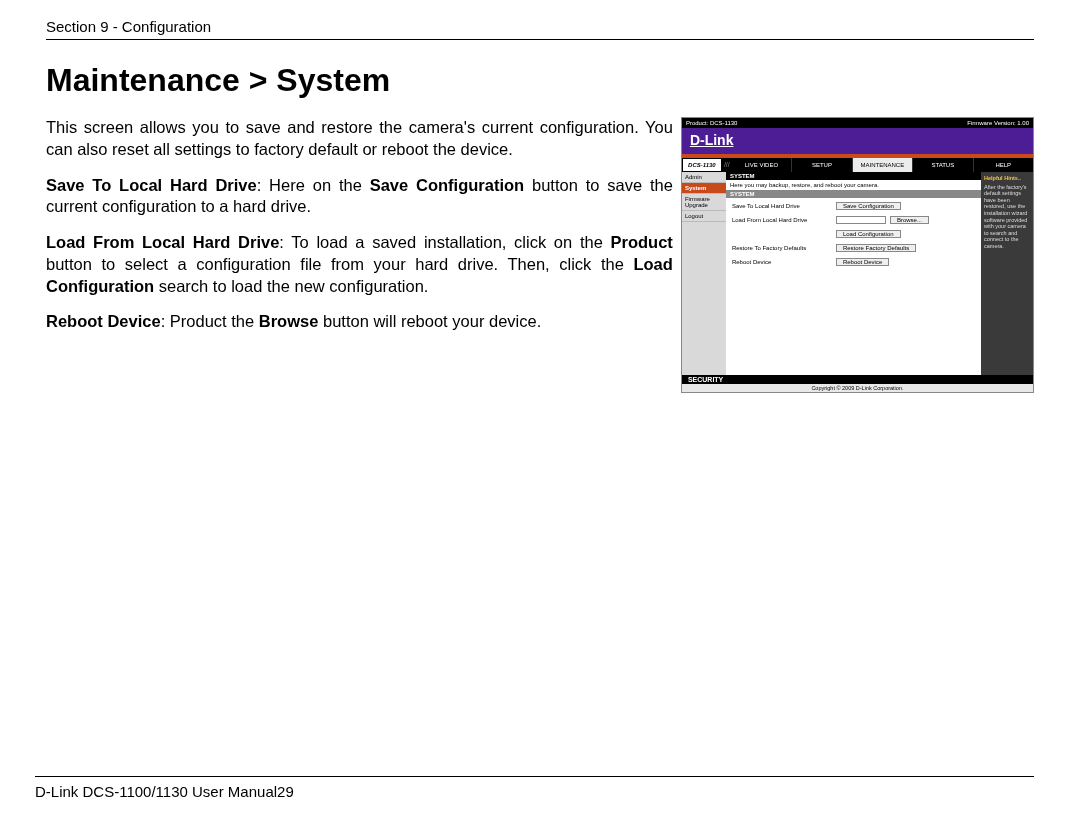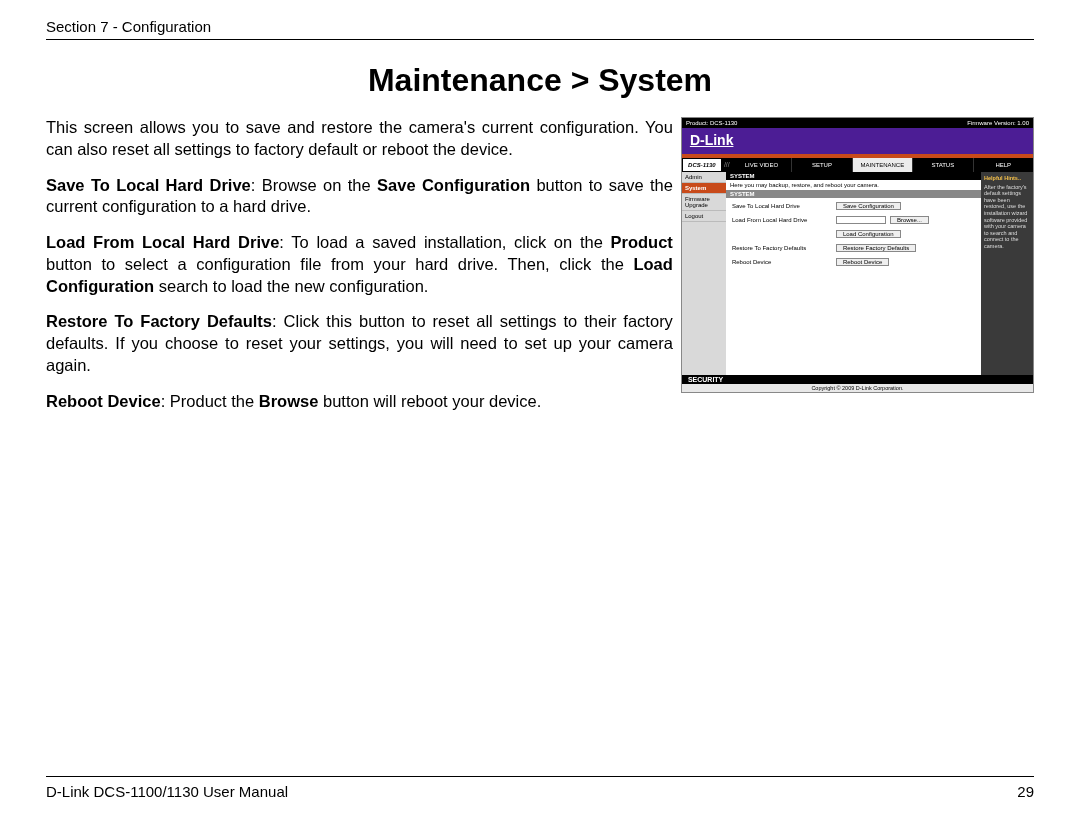--- a/index.html
+++ b/index.html
@@ -11,21 +11,20 @@
     color: #000;
     position: relative;
     padding: 18px 46px 0 46px;
   }
   .header-line {
     font-size: 15px;
     padding-bottom: 4px;
     border-bottom: 1.5px solid #000;
   }
   h1.page-title {
-    text-align: center;
     font-size: 32px;
     font-weight: 700;
     margin: 22px 0 18px 0;
   }
   .content { display: flex; gap: 8px; }
   .textcol { width: 632px; font-size: 16.5px; line-height: 1.32; text-align: justify; }
   .textcol p { margin-bottom: 14px; }
   .b { font-weight: 700; }
 
   
@@ -67,47 +66,44 @@
   .c-lbl { width:104px; font-size:6px; }
   .c-btn { background:#efefef; border:1px solid #888; padding:0px 6px; font-size:6px; white-space:nowrap;}
   .c-field { width:50px; height:8px; border:1px solid #888; margin-right:4px;}
   .hints { width:52px; background:#3a3a3a; color:#ddd; font-size:5.5px; padding:3px; line-height:1.2;}
   .hints-h{ color:#f5c04a; font-weight:700; margin-bottom:2px;}
   .shot-foot { position:absolute; left:0; right:0; bottom:0; }
   .sec { background:#000; color:#fff; font-size:7px; font-weight:700; padding:1px 6px;}
   .copy { background:#e8e8e8; text-align:center; font-size:5.5px; padding:1px 0;}
 
   .footer {
-    position:absolute; left:46px; right:46px; bottom:34px;
+    position:absolute; left:35px; right:46px; bottom:34px;
     border-top:1.5px solid #000; padding-top:6px;
-    display:flex; justify-content:space-between; font-size:15px;
+    display:flex; justify-content:flex-start; font-size:15px;
   }
 </style>
 </head>
 <body>
 
-<div class="header-line">Section 7 - Configuration</div>
+<div class="header-line">Section 9 - Configuration</div>
 
 <h1 class="page-title">Maintenance &gt; System</h1>
 
 <div class="content">
   <div class="textcol">
     <p>This screen allows you to save and restore the camera's current configuration. You can also reset all settings to factory default or reboot the device.</p>
 
     <p>
-      <span class="b">Save To Local Hard Drive</span><span>: Browse on the </span><span class="b">Save Configuration</span><span> button to save the current configuration to a hard drive.</span>
+      <span class="b">Save To Local Hard Drive</span><span>: Here on the </span><span class="b">Save Configuration</span><span> button to save the current configuration to a hard drive.</span>
     </p>
 
     <p>
       <span class="b">Load From Local Hard Drive</span><span>: To load a saved installation, click on the </span><span class="b">Product</span><span> button to select a configuration file from your hard drive.  Then, click the </span><span class="b">Load Configuration</span><span> search to load the new configuration.</span>
     </p>
 
-    <p>
-      <span class="b">Restore To Factory Defaults</span><span>: Click this button to reset all settings to their factory defaults. If you choose to reset your settings, you will need to set up your camera again.</span>
-    </p>
 
     <p>
       <span class="b">Reboot Device</span><span>: Product the </span><span class="b">Browse</span><span> button will reboot your device.</span>
     </p>
   </div>
 
   <div class="shot">
     <div class="shot-top">
       <span>Product: DCS-1130</span>
       <span>Firmware Version: 1.00</span>

